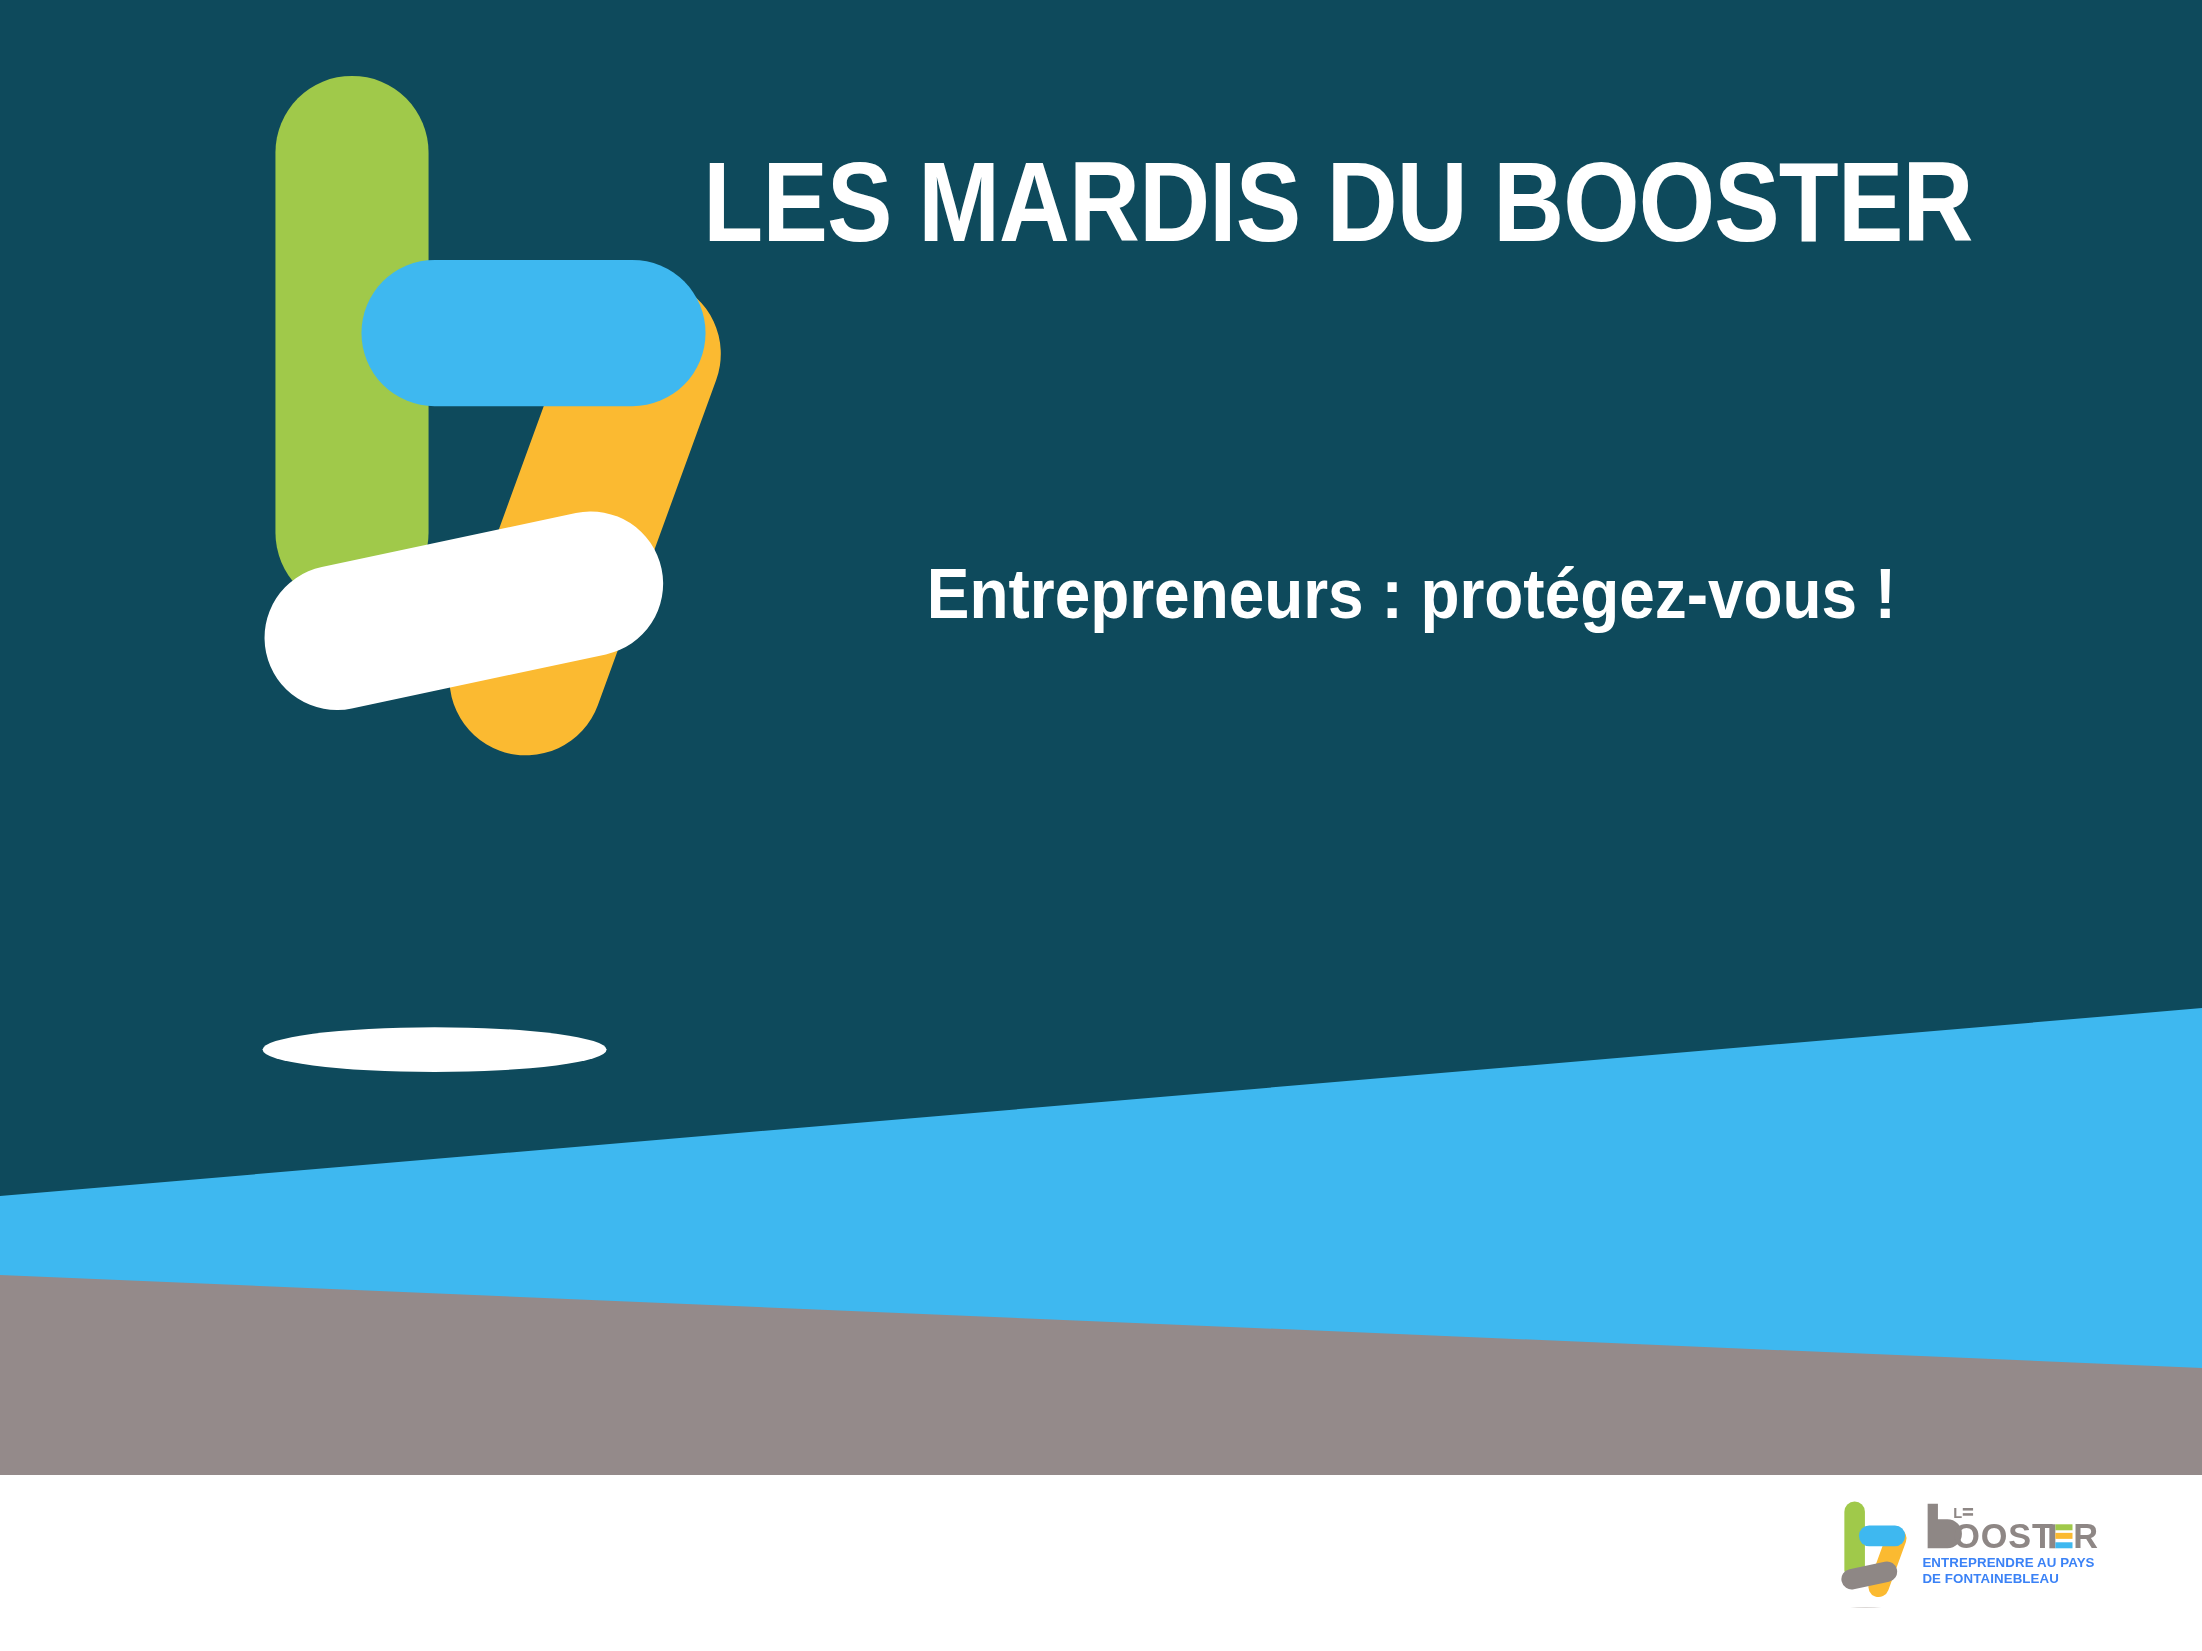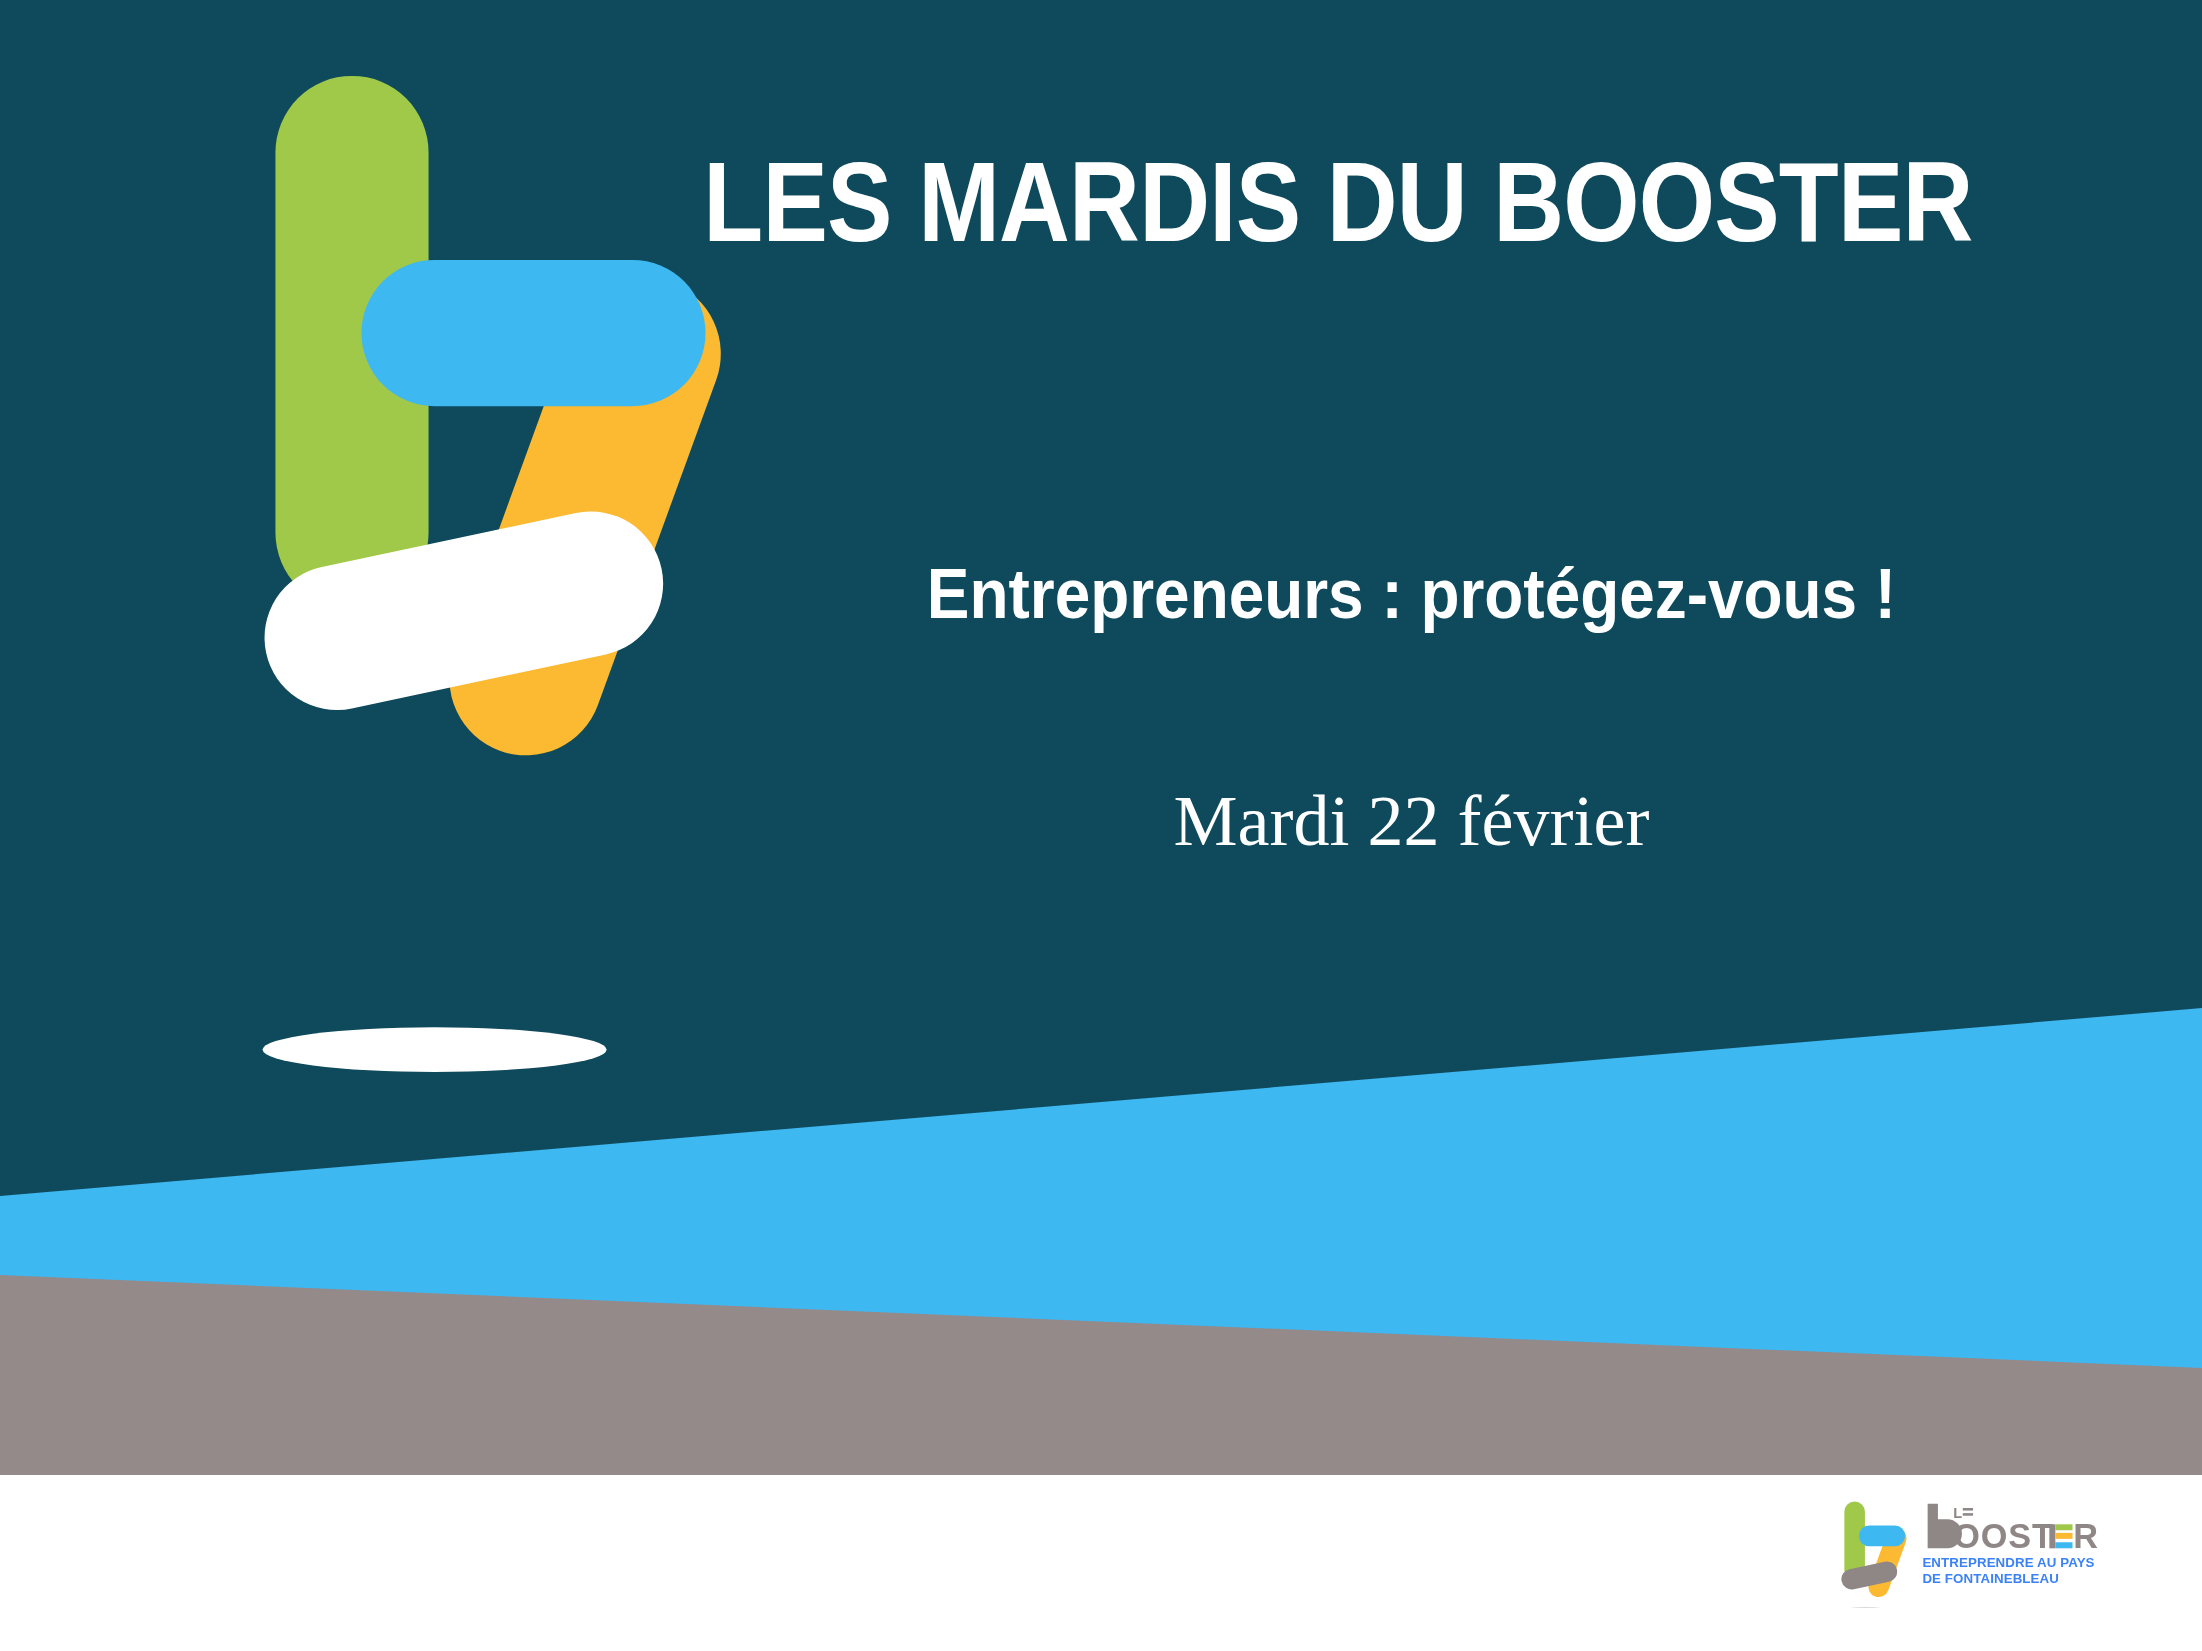--- a/index.html
+++ b/index.html
@@ -134,21 +134,20 @@
       </g>
 
       <ellipse cx="205" cy="1140" rx="200" ry="26" fill="#FFFFFF"></ellipse>
     </svg>
   </div>
 
   <div id="slide-title">LES MARDIS DU BOOSTER</div>
 
   <div id="slide-subtitle">Entrepreneurs : protégez-vous !</div>
 
-  <div id="slide-date">Mardi 22 février</div>
 
   <div id="footer-logo">
 
     <div id="footer-mark">
       <svg viewBox="0 0 92 140" xmlns="http://www.w3.org/2000/svg" aria-hidden="true">
         <rect x="5" y="3" width="24" height="92" rx="12" ry="12" fill="#A0C94A"></rect>
         <g transform="rotate(20 55 72)">
           <rect x="44" y="32" width="24" height="84" rx="12" ry="12" fill="#FBBA31"></rect>
         </g>
         <rect x="22" y="31" width="54" height="24" rx="12" ry="12" fill="#3EB8F0"></rect>

